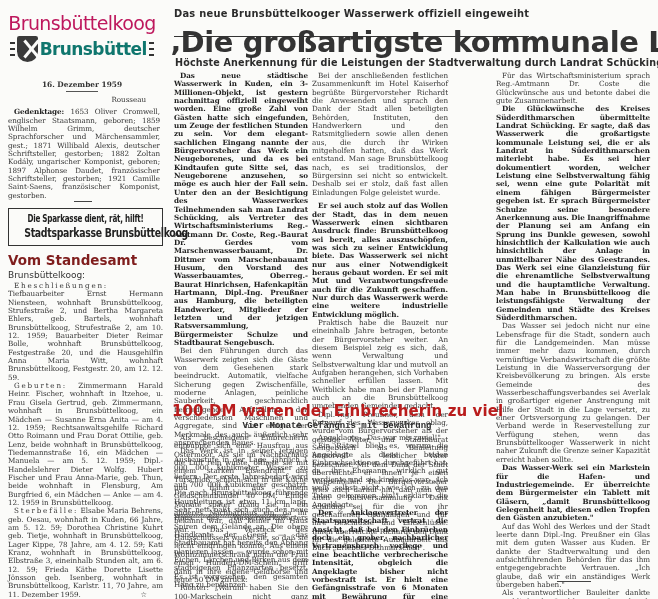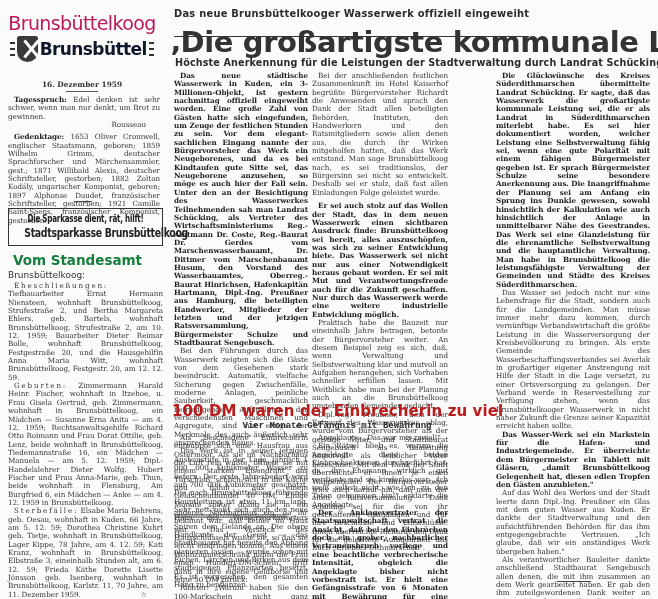--- a/index.html
+++ b/index.html
@@ -9,39 +9,39 @@
   .txt { font-size: 7.2px; line-height: 8.35px; text-align: justify; color: #333; letter-spacing: -0.05px; }
   .txt p { text-indent: 6px; margin-bottom: 0; }
   .txt p.noind { text-indent: 0; }
   .bold { font-weight: bold; color: #1e1e1e; }
   .spaced { letter-spacing: 1.8px; }
 
   
   #masthead { left: 8px; top: 12px; width: 148px; height: 66px; }
   .mast-line1 { font-family: "DejaVu Sans", sans-serif; font-weight: normal; font-size: 19px; color: #be185d; text-align: center; letter-spacing: -0.6px; line-height: 22px; }
   .mast-row2 { display: flex; align-items: center; justify-content: center; margin-top: 2px; }
-  .mast-line2 { font-family: "DejaVu Sans", sans-serif; font-weight: bold; font-size: 17px; color: #0f172a; letter-spacing: -0.6px; line-height: 20px; }
+  .mast-line2 { font-family: "DejaVu Sans", sans-serif; font-weight: bold; font-size: 17px; color: #0f766e; letter-spacing: -0.6px; line-height: 20px; }
   .mast-bars { width: 8px; height: 14px; border-top: 2px solid #333; border-bottom: 2px solid #333; position: relative; margin: 0 2px; }
   .mast-bars::after { content: ""; position: absolute; left: 0; right: 0; top: 4px; height: 2px; background: #333; }
   .shield { width: 30px; height: 26px; background: #3a3a3a; border-radius: 3px 3px 14px 14px; position: relative; margin-right: 2px; }
   .shield::before, .shield::after { content: ""; position: absolute; left: 13px; top: 2px; width: 3px; height: 22px; background: #fbfbf9; }
   .shield::before { transform: rotate(40deg); }
   .shield::after { transform: rotate(-40deg); }
 
   #date-line { left: 8px; top: 80px; width: 148px; font-size: 7.4px; font-weight: bold; text-align: center; color: #333; }
   #date-rule { left: 66px; top: 91px; width: 32px; height: 1px; background: #555; }
 
   #left-col { left: 8px; top: 96px; width: 152px; }
   #short-rule { left: 74px; top: 201px; width: 18px; height: 1px; background: #444; }
 
   #ad-box { left: 8px; top: 208px; width: 155px; height: 38px; border: 1.6px solid #333; text-align: center; font-family: "DejaVu Sans Condensed", "DejaVu Sans", sans-serif; color: #222; }
   .ad1 { font-size: 9.8px; font-weight: bold; margin-top: 4px; letter-spacing: -0.3px; transform: scaleX(0.82); }
   .ad2 { font-size: 13px; font-weight: bold; margin-top: 1px; letter-spacing: -0.4px; transform: scaleX(0.8); white-space: nowrap; }
 
-  #standesamt-h { left: 0; top: 252px; width: 155px; text-align: center; font-family: "DejaVu Sans", sans-serif; font-weight: bold; font-size: 13.5px; color: #15803d; }
+  #standesamt-h { left: 8px; top: 252px; width: 155px; text-align: left; font-family: "DejaVu Sans", sans-serif; font-weight: bold; font-size: 13.5px; color: #7f1d1d; }
   #standesamt-sub { left: 8px; top: 270px; width: 155px; font-family: "DejaVu Sans", sans-serif; font-size: 9px; color: #333; }
   #standesamt-body { left: 8px; top: 282px; width: 155px; }
   #kicker-wrap { left: 174px; top: 8px; width: 290px; }
   #headline { left: 170px; top: 26px; width: 488px; font-family: "DejaVu Sans", sans-serif; font-weight: bold; font-size: 29px; color: #333; letter-spacing: -0.4px; white-space: nowrap; line-height: 32px; }
   #subhead { left: 175px; top: 57px; width: 480px; font-family: "DejaVu Sans", sans-serif; font-weight: bold; font-size: 9.6px; color: #2c2c2c; letter-spacing: 0.15px; white-space: nowrap; }
 
   #col-a { left: 174px; top: 72px; width: 134px; }
   #col-b { left: 312px; top: 72px; width: 136px; }
 
   
@@ -64,21 +64,20 @@
     <span class="mast-bars"></span>
     <span class="shield"></span>
     <span class="mast-line2">Brunsbüttel</span>
     <span class="mast-bars"></span>
   </div>
 </div>
 <div id="date-line" class="abs">16. Dezember 1959</div>
 <div id="date-rule" class="abs"></div>
 
 <div id="left-col" class="abs txt">
-  <p><span class="bold">Tagesspruch:</span> <span>Edel denken ist sehr schwer, wenn man nur denkt, um Brot zu gewinnen.</span></p>
   <p class="noind" style="text-align:right; padding-right:14px;">Rousseau</p>
   <p style="margin-top:4px;"><span class="bold">Gedenktage:</span> <span>1653 Oliver Cromwell, englischer Staatsmann, geboren; 1859 Wilhelm Grimm, deutscher Sprachforscher und Märchensammler, gest.; 1871 Willibald Alexis, deutscher Schriftsteller, gestorben; 1882 Zoltan Kodály, ungarischer Komponist, geboren; 1897 Alphonse Daudet, französischer Schriftsteller, gestorben; 1921 Camille Saint-Saens, französischer Komponist, gestorben.</span></p>
 </div>
 <div id="short-rule" class="abs"></div>
 
 <div id="ad-box" class="abs">
   <div class="ad1">Die Sparkasse dient, rät, hilft!</div>
   <div class="ad2">Stadtsparkasse Brunsbüttelkoog</div>
 </div>
 
@@ -103,20 +102,21 @@
 </div>
 
 <div id="col-b" class="abs txt">
   <p>Bei der anschließenden festlichen Zusammenkunft im Hotel Kaiserhof begrüßte Bürgervorsteher Richardt die Anwesenden und sprach den Dank der Stadt allen beteiligten Behörden, Instituten, den Handwerkern und den Ratsmitgliedern sowie allen denen aus, die durch ihr Wirken mitgeholfen hatten, daß das Werk entstand. Man sage Brunsbüttelkoog nach, es sei traditionslos, der Bürgersinn sei nicht so entwickelt. Deshalb sei er stolz, daß fast allen Einladungen Folge geleistet wurde.</p>
   <p class="bold" style="margin-top:5px;">Er sei auch stolz auf das Wollen der Stadt, das in dem neuen Wasserwerk einen sichtbaren Ausdruck finde: Brunsbüttelkoog sei bereit, alles auszuschöpfen, was sich zu seiner Entwicklung biete. Das Wasserwerk sei nicht nur aus einer Notwendigkeit heraus gebaut worden. Er sei mit Mut und Verantwortungsfreude auch für die Zukunft geschaffen. Nur durch das Wasserwerk werde eine weitere industrielle Entwicklung möglich.</p>
   <p>Praktisch habe die Bauzeit nur eineinhalb Jahre betragen, betonte der Bürgervorsteher weiter. An diesem Beispiel zeig es sich, daß, wenn Verwaltung und Selbstverwaltung klar und mutvoll an Aufgaben herangehen, sich Vorhaben schneller erfüllen lassen. Mit Weitblick habe man bei der Planung auch an die Brunsbüttelkoog umgebenden Gemeinden gedacht.</p>
   <p>Dipl.-Ing. Preußner, dem der Entwurf des Wasserwerkes oblag, wurde vom Bürgervorsteher als der geistige Vater, und Stadtbaurat Sengebusch als Bauleitung humorvoll als leiblicher Vater bezeichnet. Mit dem Dank der Stadt überreichte er ihnen je einen Wappenteller. Der Bürgervorsteher wies auch darauf hin, daß man der alten Ratsversammlung Dank schuldig sei für die von ihr geschaffenen Grundlagen und für ihre Beschlüsse und Entschlüsse. Ihnen überreichte Richardt den Dank für die geleistete Aufbauarbeit das Buch „Erlebtes Dithmarschen".</p>
 </div>
 
 <div id="right-col" class="abs txt">
+  <p>Für das Wirtschaftsministerium sprach Reg.-Amtmann Dr. Coste die Glückwünsche aus und betonte dabei die gute Zusammenarbeit.</p>
   <p class="bold">Die Glückwünsche des Kreises Süderdithmarschen übermittelte Landrat Schücking. Er sagte, daß das Wasserwerk die großartigste kommunale Leistung sei, die er als Landrat in Süderdithmarschen miterlebt habe. Es sei hier dokumentiert worden, welcher Leistung eine Selbstverwaltung fähig sei, wenn eine gute Polarität mit einem fähigen Bürgermeister gegeben ist. Er sprach Bürgermeister Schulze seine besondere Anerkennung aus. Die Inangriffnahme der Planung sei am Anfang ein Sprung ins Dunkle gewesen, sowohl hinsichtlich der Kalkulation wie auch hinsichtlich der Anlage in unmittelbarer Nähe des Geestrandes. Das Werk sei eine Glanzleistung für die ehrenamtliche Selbstverwaltung und die hauptamtliche Verwaltung. Man habe in Brunsbüttelkoog die leistungsfähigste Verwaltung der Gemeinden und Städte des Kreises Süderdithmarschen.</p>
   <p>Das Wasser sei jedoch nicht nur eine Lebensfrage für die Stadt, sondern auch für die Landgemeinden. Man müsse immer mehr dazu kommen, durch vernünftige Verbandswirtschaft die größte Leistung in die Wasserversorgung der Kreisbevölkerung zu bringen. Als erste Gemeinde des Wasserbeschaffungsverbandes sei Averlak in großartiger eigener Anstrengung mit Hilfe der Stadt in die Lage versetzt, zu einer Ortsversorgung zu gelangen. Der Verband werde in Reservestellung zur Verfügung stehen, wenn das Brunsbüttelkooger Wasserwerk in nicht naher Zukunft die Grenze seiner Kapazität erreicht haben sollte.</p>
   <p class="bold">Das Wasser-Werk sei ein Markstein für die Hafen- und Industriegemeinde. Er überreichte dem Bürgermeister ein Tablett mit Gläsern, „damit Brunsbüttelkoog Gelegenheit hat, diesen edlen Tropfen den Gästen anzubieten."</p>
   <p>Auf das Wohl des Werkes und der Stadt leerte dann Dipl.-Ing. Preußner ein Glas mit dem guten Wasser aus Kuden. Er dankte der Stadtverwaltung und den aufsichtführenden Behörden für das ihm entgegengebrachte Vertrauen. „Ich glaube, daß wir ein anständiges Werk übergeben haben."</p>
   <p>Als verantwortlicher Bauleiter dankte anschließend Stadtbaurat Sengebusch allen denen, die mit ihm zusammen an dem Werk gearbeitet haben. Er gab den ihm zuteilgewordenen Dank weiter an seine Mitarbeiter, die Bauingenieure Jürgens und Funk, und an die Poliere und Schachtmeister der Firmen.</p>
 
 </div>
 <div id="end-rule" class="abs"></div>
 
 <div id="einbr-head" class="abs">100 DM waren der Einbrecherin zu viel</div>

